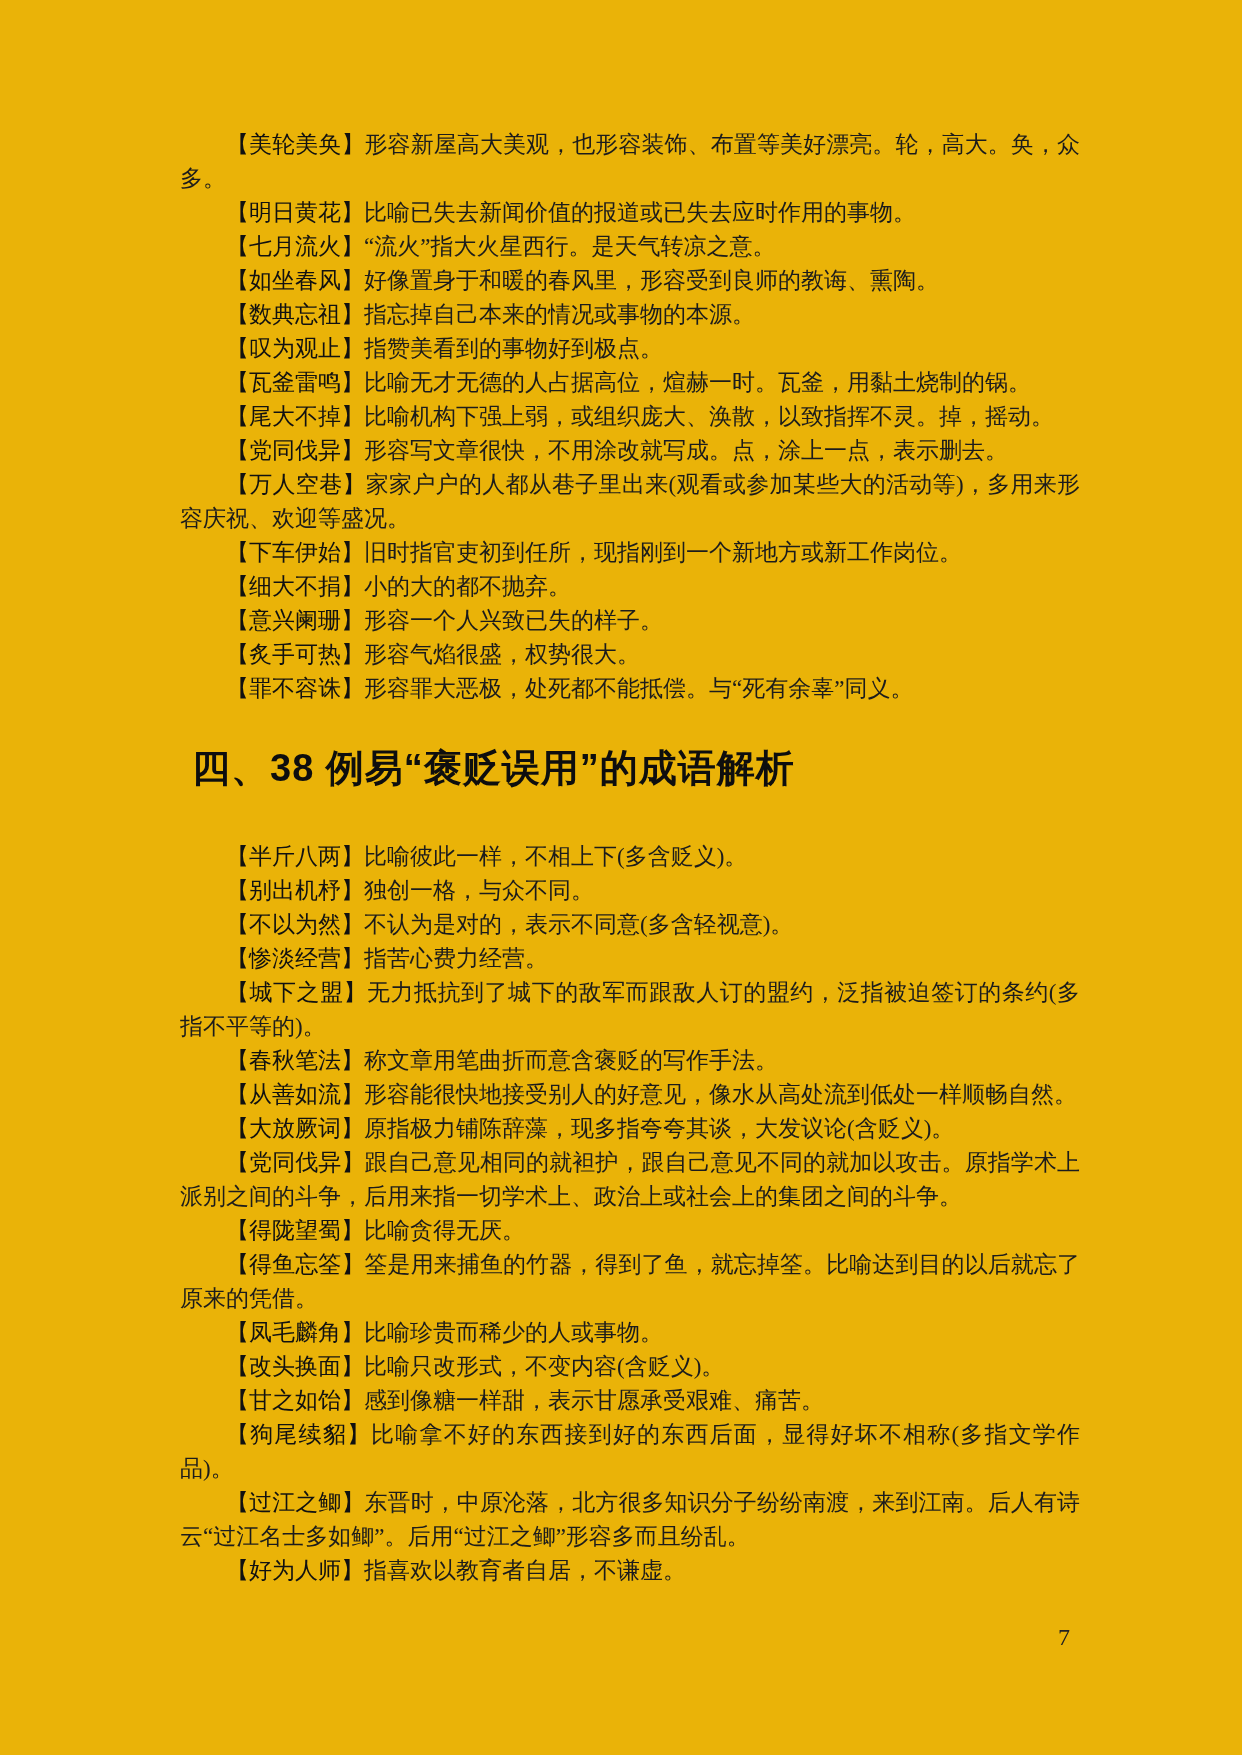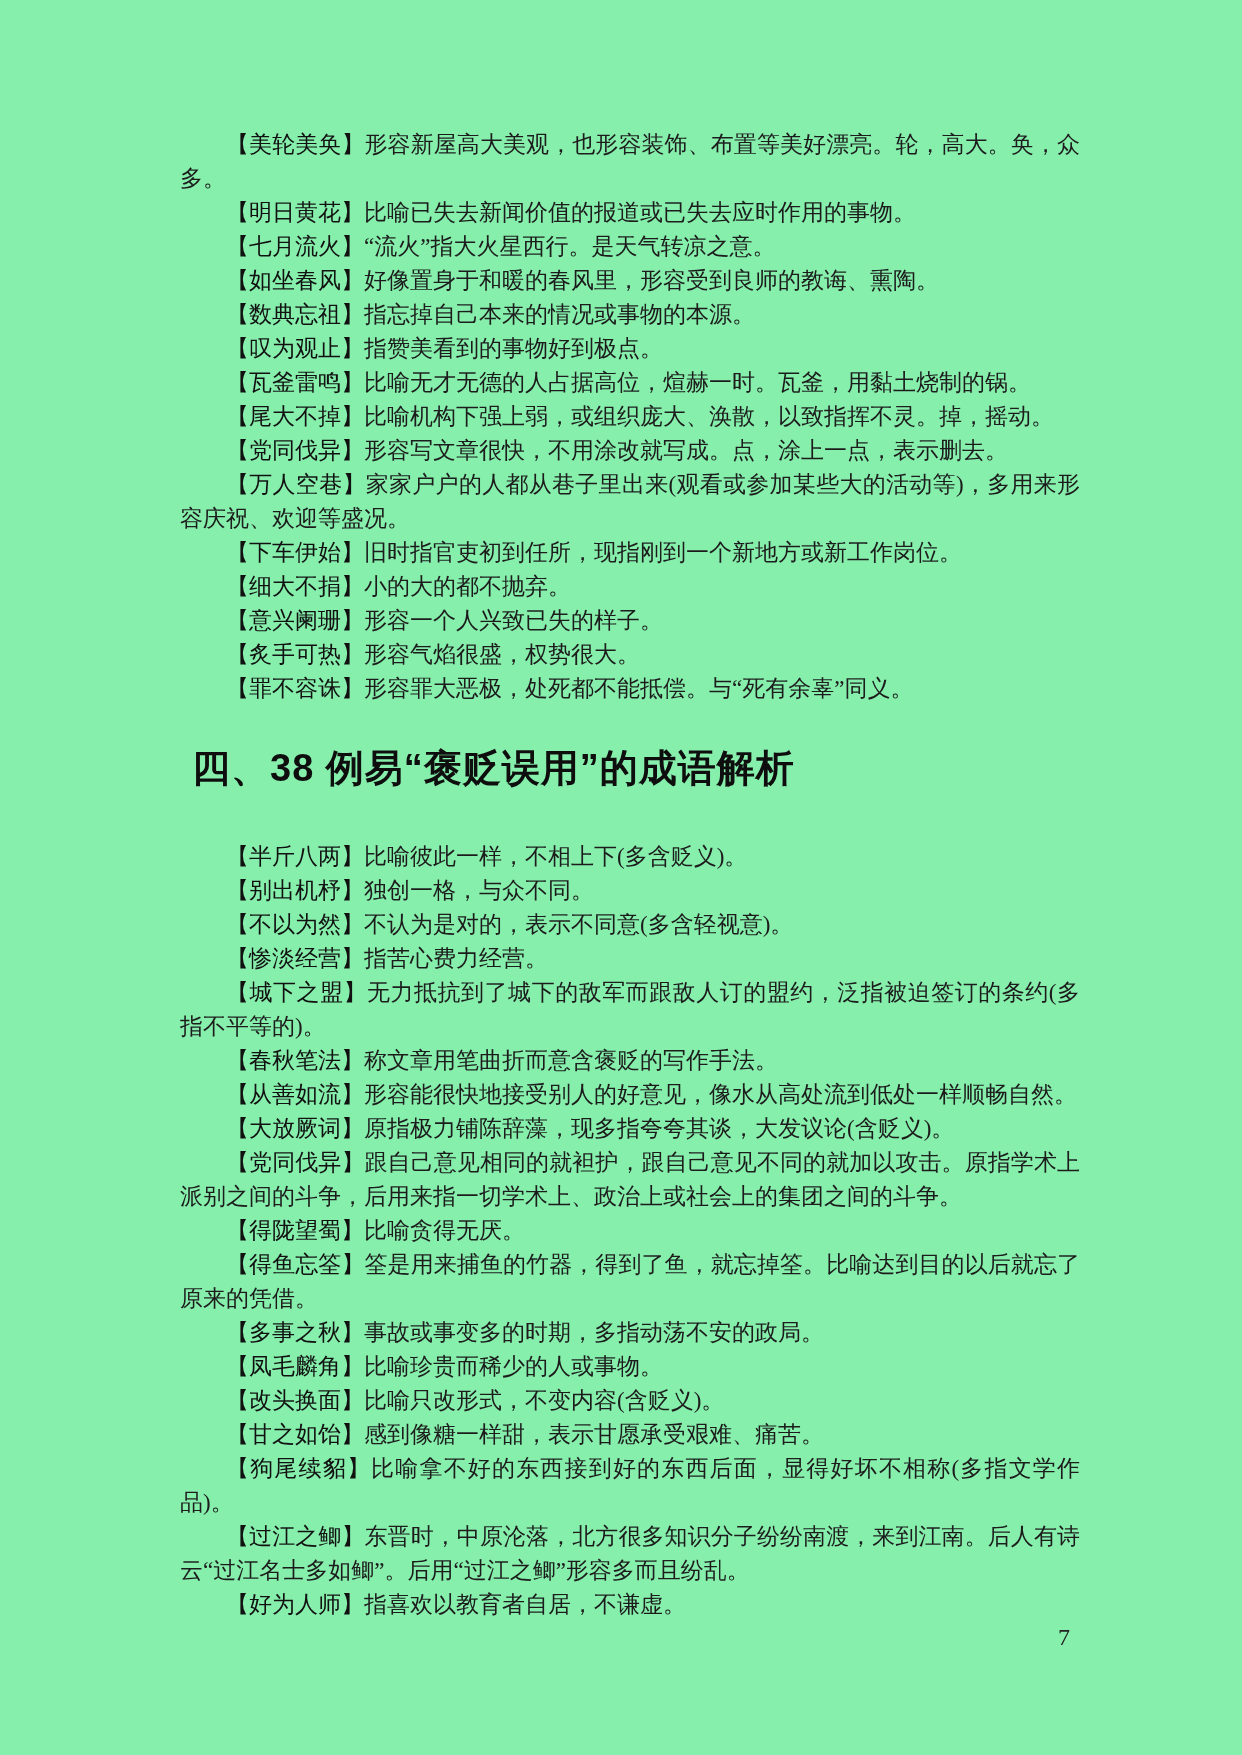--- a/index.html
+++ b/index.html
@@ -4,21 +4,21 @@
 <style>
   html, body {
     margin: 0;
     padding: 0;
     background: #ffffff;
   }
   .page {
     position: relative;
     width: 1242px;
     height: 1755px;
-    background: #86efac;
+    background: #eab308;
     overflow: hidden;
     color: #1c1c1c;
     font-family: "Liberation Serif", "DejaVu Serif", serif;
   }
   .content {
     position: absolute;
     left: 180px;
     top: 128px;
     width: 900px;
   }
@@ -84,21 +84,20 @@
         <p class="entry"><span class="term">【别出机杼】</span><span>独创一格，与众不同。</span></p>
         <p class="entry"><span class="term">【不以为然】</span><span>不认为是对的，表示不同意(多含轻视意)。</span></p>
         <p class="entry"><span class="term">【惨淡经营】</span><span>指苦心费力经营。</span></p>
         <p class="entry"><span class="term">【城下之盟】</span><span>无力抵抗到了城下的敌军而跟敌人订的盟约，泛指被迫签订的条约(多指不平等的)。</span></p>
         <p class="entry"><span class="term">【春秋笔法】</span><span>称文章用笔曲折而意含褒贬的写作手法。</span></p>
         <p class="entry"><span class="term">【从善如流】</span><span>形容能很快地接受别人的好意见，像水从高处流到低处一样顺畅自然。</span></p>
         <p class="entry"><span class="term">【大放厥词】</span><span>原指极力铺陈辞藻，现多指夸夸其谈，大发议论(含贬义)。</span></p>
         <p class="entry"><span class="term">【党同伐异】</span><span>跟自己意见相同的就袒护，跟自己意见不同的就加以攻击。原指学术上派别之间的斗争，后用来指一切学术上、政治上或社会上的集团之间的斗争。</span></p>
         <p class="entry"><span class="term">【得陇望蜀】</span><span>比喻贪得无厌。</span></p>
         <p class="entry"><span class="term">【得鱼忘筌】</span><span>筌是用来捕鱼的竹器，得到了鱼，就忘掉筌。比喻达到目的以后就忘了原来的凭借。</span></p>
-        <p class="entry"><span class="term">【多事之秋】</span><span>事故或事变多的时期，多指动荡不安的政局。</span></p>
         <p class="entry"><span class="term">【凤毛麟角】</span><span>比喻珍贵而稀少的人或事物。</span></p>
         <p class="entry"><span class="term">【改头换面】</span><span>比喻只改形式，不变内容(含贬义)。</span></p>
         <p class="entry"><span class="term">【甘之如饴】</span><span>感到像糖一样甜，表示甘愿承受艰难、痛苦。</span></p>
         <p class="entry"><span class="term">【狗尾续貂】</span><span>比喻拿不好的东西接到好的东西后面，显得好坏不相称(多指文学作品)。</span></p>
         <p class="entry"><span class="term">【过江之鲫】</span><span>东晋时，中原沦落，北方很多知识分子纷纷南渡，来到江南。后人有诗云“过江名士多如鲫”。后用“过江之鲫”形容多而且纷乱。</span></p>
         <p class="entry"><span class="term">【好为人师】</span><span>指喜欢以教育者自居，不谦虚。</span></p>
     </div>
 
   </div>
 

